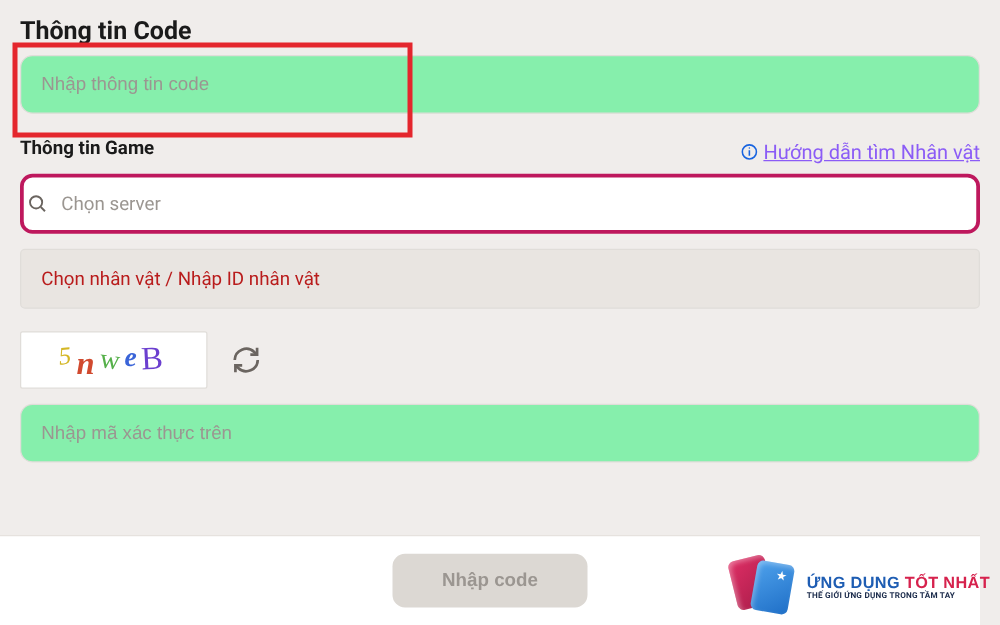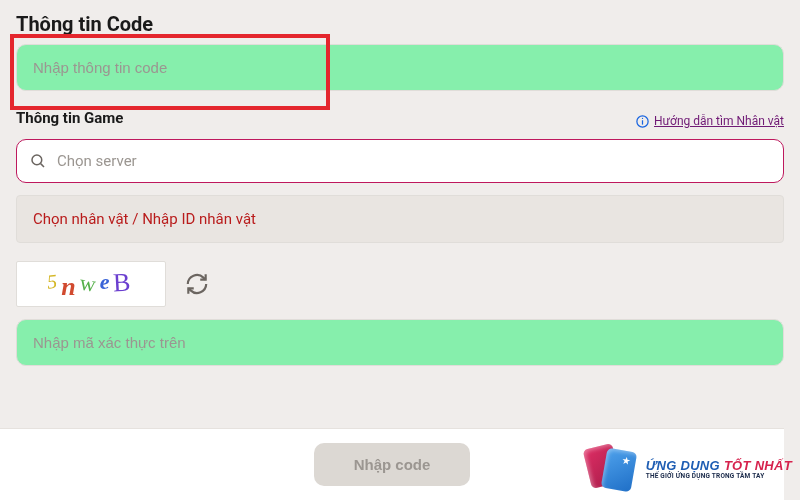--- a/index.html
+++ b/index.html
@@ -21,45 +21,45 @@
     .row-header {
       display: flex;
       justify-content: space-between;
       align-items: center;
       margin-bottom: 6px;
     }
     .help-link {
       display: inline-flex;
       align-items: center;
       gap: 4px;
-      color: #701a75;
-      font-size: 12px;
+      color: #8b5cf6;
+      font-size: 16px;
       text-decoration: underline;
       cursor: pointer;
     }
     .help-link svg { width: 15px; height: 15px; }
     .input-box {
       width: 100%;
       background: #86efac;
       border: 1px solid #e0ddd9;
       border-radius: 10px;
       padding: 14px 16px;
       font-size: 15px;
       color: #333;
       outline: none;
     }
     .input-box::placeholder { color: #9b9691; }
     .input-with-icon {
       display: flex;
       align-items: center;
       width: 100%;
       background: #fff;
-      border: 1px solid #be185d;
+      border: 3px solid #be185d;
       border-radius: 10px;
-      padding: 12px 12px;
+      padding: 12px 2px;
       gap: 10px;
       cursor: pointer;
     }
     .input-with-icon span { color: #9b9691; font-size: 15px; }
     .input-with-icon svg { width: 18px; height: 18px; flex-shrink: 0; }
     .disabled-box {
       width: 100%;
       background: #e9e5e1;
       border: 1px solid #e0ddd9;
       border-radius: 4px;
@@ -153,21 +153,21 @@
       border-radius: 5px;
       transform: rotate(10deg);
       left:22px; top:2px;
       box-shadow: inset 2px 2px 4px rgba(255,255,255,.3);
     }
     .wm-phone2::after{
       content:"★"; position:absolute; color:#fff; font-size:10px;
       right:5px; top:4px;
     }
     .wm-text { display:flex; flex-direction:column; }
-    .wm-title { font-size: 13px; font-weight: 900; color:#1e5db3; letter-spacing: .3px; font-family: Arial, sans-serif; font-style: italic; }
+    .wm-title { font-size: 13px; font-weight: 900; color:#1e5db3; letter-spacing: .3px; font-family: Arial, sans-serif; }
     .wm-title .red { color:#d6224d; }
     .wm-sub { font-size: 6.5px; color:#1a2a4a; font-weight:700; letter-spacing:.2px; margin-top:-1px; }
     .label-partial {
       font-weight:700; font-size:20px; color:#1a1a1a; margin-bottom:6px;
       position: relative; top: -2px;
     }
   </style>
 </head>
 <body>
 

